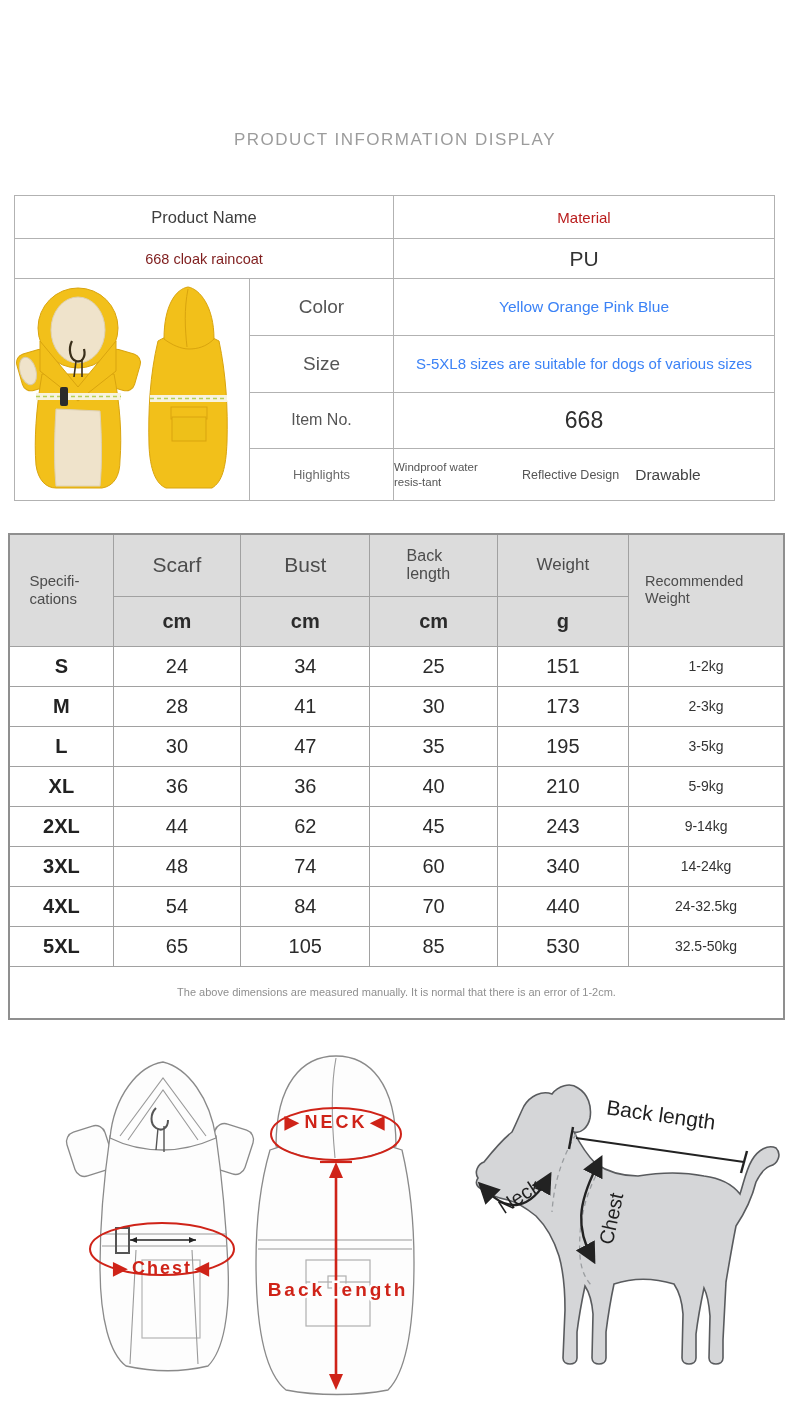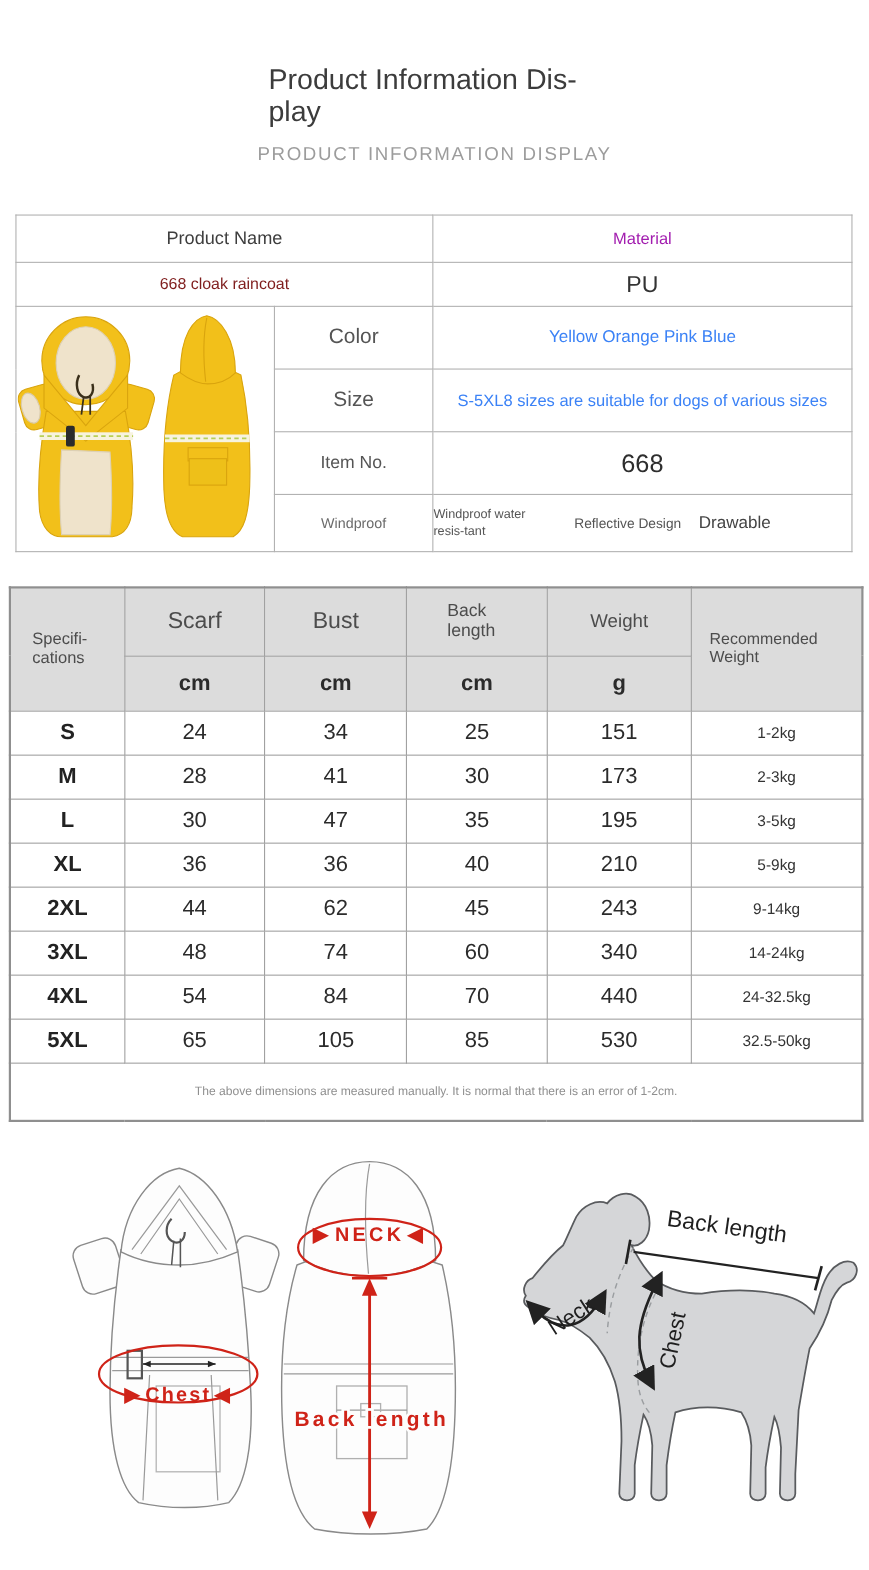--- a/index.html
+++ b/index.html
@@ -15,21 +15,21 @@
     font-size:26px; line-height:29px; color:#3c3c3c; }
   .subtitle { position:absolute; left:0; top:130px; width:100%;
     text-align:center; font-size:17px; letter-spacing:1.5px; color:#9c9c9c; }
 
   
   table { border-collapse:collapse; table-layout:fixed; }
   .t1 { position:absolute; left:14px; top:195px; width:760px; }
   .t1 td { border:1px solid #b2b2b2; text-align:center; vertical-align:middle;
     color:#555; overflow:hidden; }
   .t1 .hdr { font-size:16.5px; color:#3e3e3e; }
-  .t1 .hdr2 { font-size:15px; color:#a21caf; }
+  .t1 .hdr2 { font-size:15px; color:#b91c1c; }
   .t1 .namev { font-size:14.5px; color:#7f1d1d; }
   .t1 .pu { font-size:21px; color:#333; }
   .t1 .lbl { font-size:19px; color:#555; }
   .t1 .lbl-sm { font-size:16px; color:#555; }
   .t1 .lbl-xs { font-size:13px; color:#6b6b6b; }
   .t1 .val { font-size:15.5px; color:#3b82f6; }
   .t1 .item-big { font-size:23px; color:#2e2e2e; }
   .t1 .imgcell { padding:0; }
   .hl-wrap { display:flex; align-items:center; justify-content:flex-start; gap:16px; }
   .hl-1 { display:inline-block; width:112px; font-size:11.5px; line-height:1.25;
@@ -65,24 +65,20 @@
   .blklbl { fill:#1f1f1f; font-family:"Liberation Sans",sans-serif; }
   .dogbody { fill:#d5d6d8; stroke:#595b5e; stroke-width:1.6; }
   .dash { stroke:#9a9da0; stroke-width:1.3; fill:none; stroke-dasharray:5 4; }
   .meas { stroke:#222; fill:none; }
 </style>
 </head>
 <body>
 
 <div class="page">
 
-  <div class="title-block">
-    <div>Product Information Dis-</div>
-    <div>play</div>
-  </div>
   <div class="subtitle">PRODUCT INFORMATION DISPLAY</div>
 
   <table class="t1">
     <colgroup>
         <col style="width:235px">
         <col style="width:144px">
         <col style="width:381px">
       </colgroup>
     <tbody>
         <tr style="height:43px">
@@ -130,21 +126,21 @@
     </tr>
     <tr style="height:56px">
       <td class="lbl">Size</td>
       <td class="val" style="font-size:15px">S-5XL8 sizes are suitable for dogs of various sizes</td>
     </tr>
     <tr style="height:56px">
       <td class="lbl-sm">Item No.</td>
       <td class="item-big">668</td>
     </tr>
     <tr style="height:51px">
-      <td class="lbl-xs">Windproof</td>
+      <td class="lbl-xs">Highlights</td>
       <td>
         <div class="hl-wrap">
           <span class="hl-1">Windproof water resis-tant</span>
           <span class="hl-2">Reflective Design</span>
           <span class="hl-3">Drawable</span>
         </div>
       </td>
     </tr>
   </tbody>
     </table>

